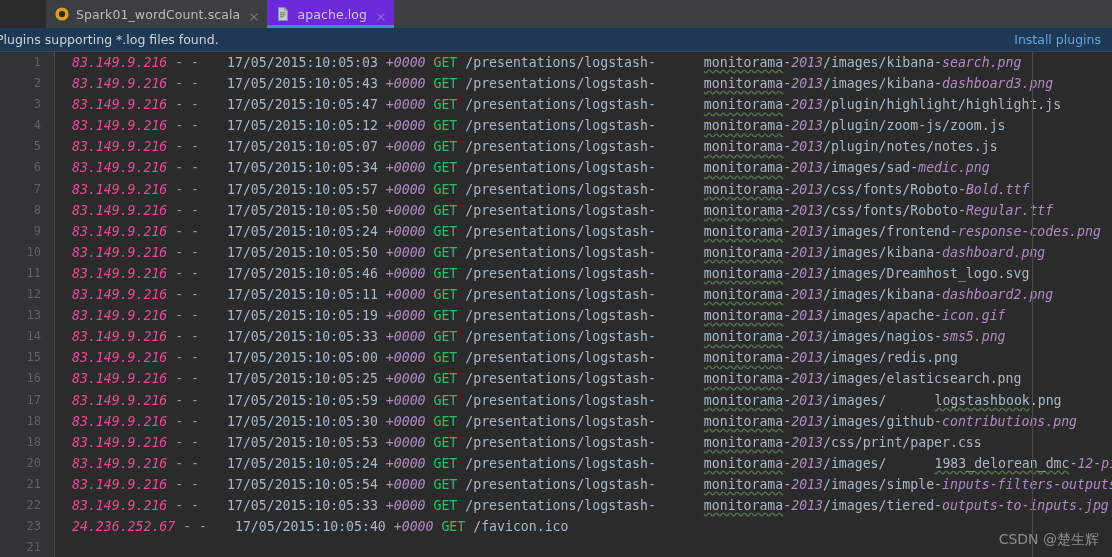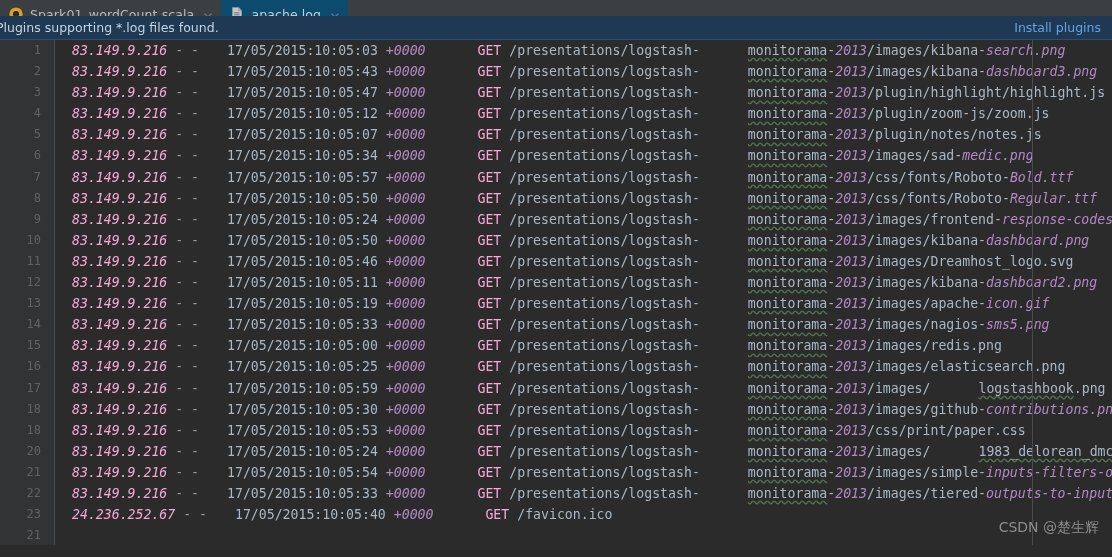--- a/index.html
+++ b/index.html
@@ -10,38 +10,39 @@
   body {
     width: 1112px;
     height: 557px;
     overflow: hidden;
     font-family: "DejaVu Sans", sans-serif;
     -webkit-font-smoothing: antialiased;
   }
 
   
   #tab-bar {
-    height: 16px;
+    height: 28px;
     background: #3c3f41;
     display: flex;
     align-items: stretch;
     overflow: hidden;
+    margin-left: 46px;
   }
   .tab {
     display: flex;
     align-items: center;
     padding: 0 7px 0 8px;
     height: 28px;
     box-sizing: border-box;
     position: relative;
     cursor: default;
     flex: 0 0 auto;
   }
   .tab.inactive { background: #3c3f41; }
-  .tab.active   { background: #0c4a6e; justify-content: space-between; }
+  .tab.active   { background: #6d28d9; justify-content: space-between; }
   .tab.active::after {
     content: "";
     position: absolute;
     left: 0; right: 0; bottom: 0;
     height: 3px;
     background: #4a88c7;
   }
   .tab-icon {
     width: 16px; height: 16px;
     margin-right: 6px;
@@ -128,25 +129,25 @@
   .code-line {
     height: 21.1px;
     line-height: 21.1px;
     white-space: pre;
     font-family: "DejaVu Sans Mono", monospace;
     font-size: 13.2px;
     padding-left: 17px;
     box-sizing: border-box;
   }
   
-  .t-ip    { color: #f9a8d4; font-style: italic; text-align: right; }
+  .t-ip    { color: #ec4899; font-style: italic; text-align: right; }
   .t-dash  { color: #9a9a9a; }
   .t-ts    { color: #a9b7c6; margin-left: 20px; }
   .t-tz    { color: #b389c5; font-style: italic; }
-  .t-verb  { color: #f9a8d4; margin-left: 44px; }
+  .t-verb  { color: #22c55e; }
   .t-path  { color: #a9b7c6; }
   .t-num   { color: #b389c5; font-style: italic; }
   .t-em    { color: #b389c5; font-style: italic; }
   .t-typo  {
     text-decoration: underline wavy #51734b;
     text-decoration-skip-ink: none;
     text-underline-offset: 2px;
     padding-left: 48px;
   }
 

